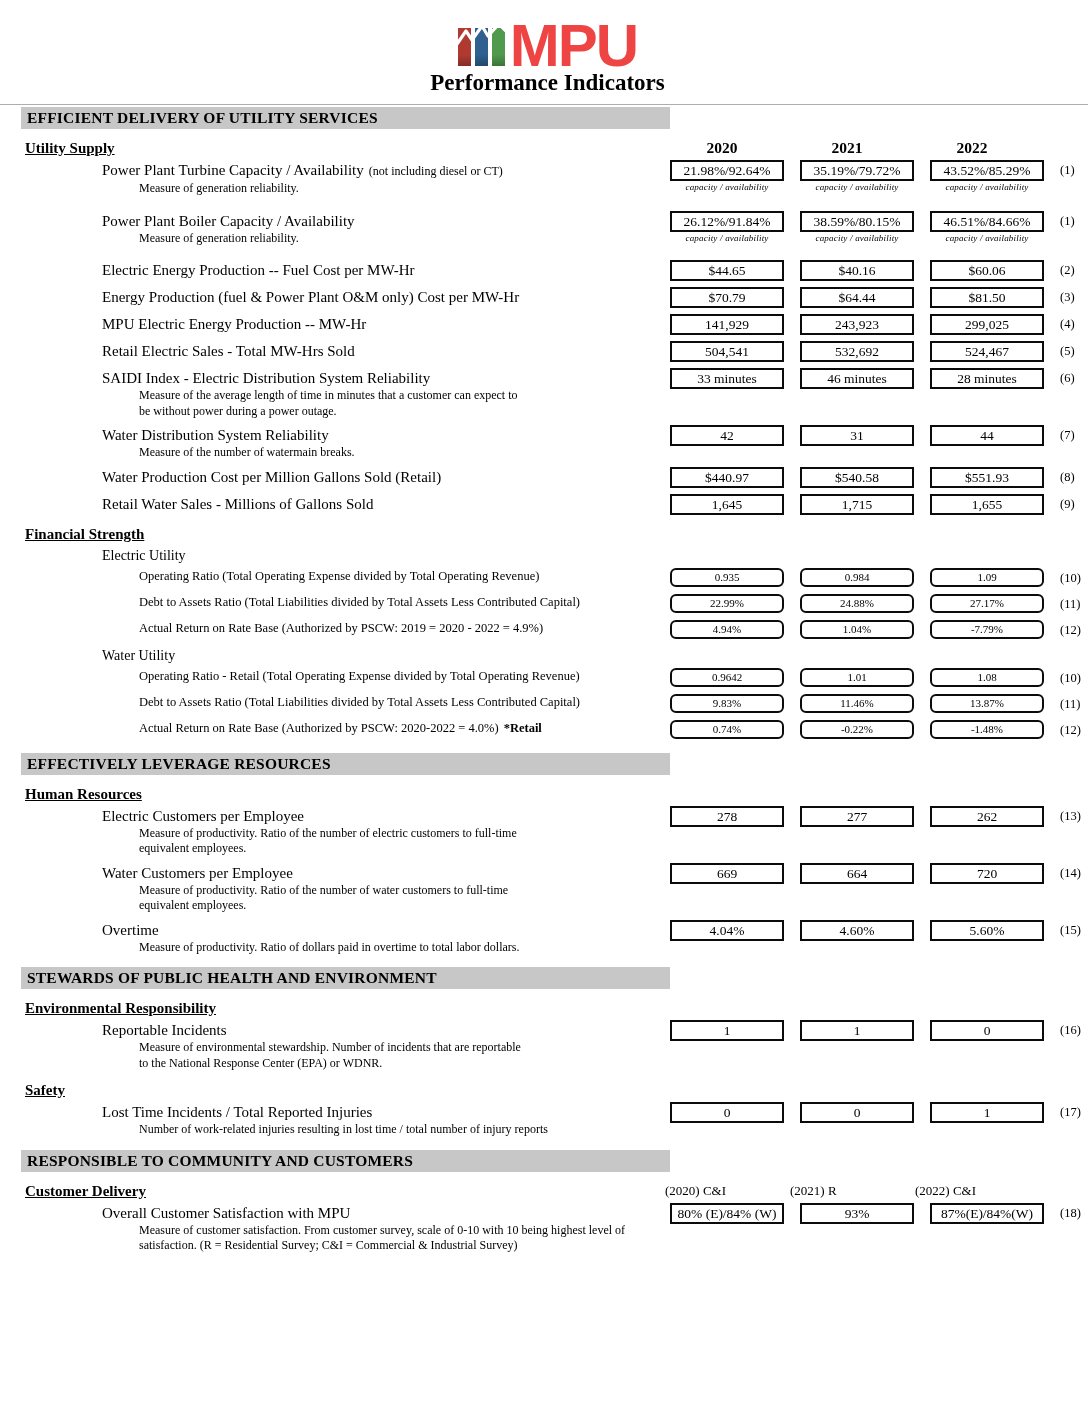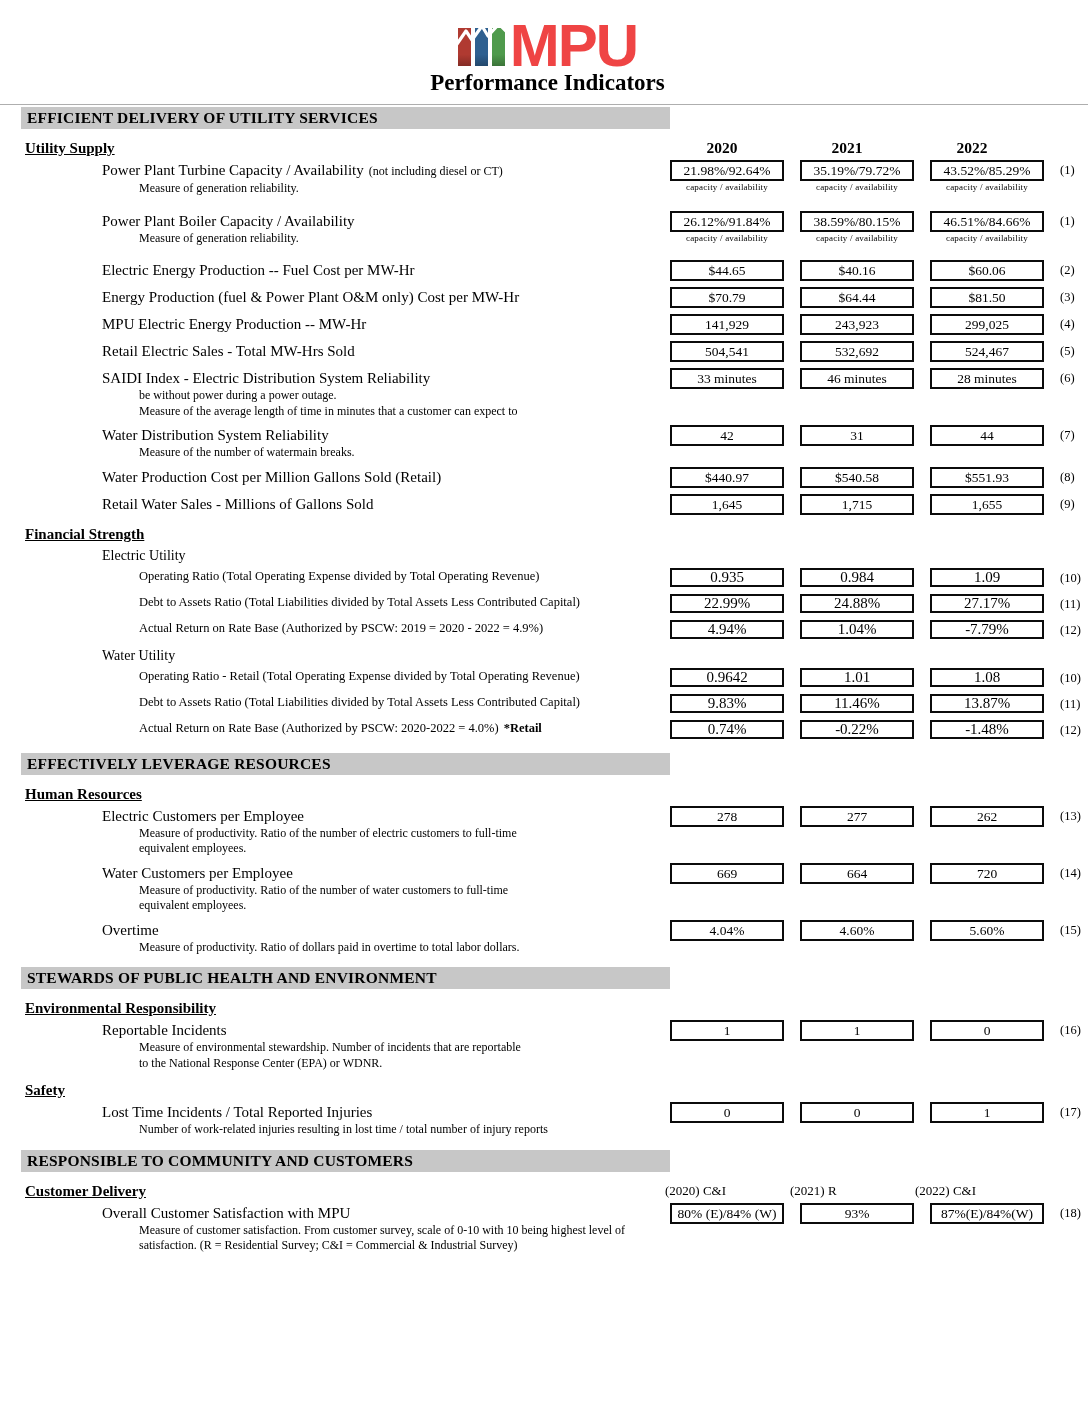--- a/index.html
+++ b/index.html
@@ -39,22 +39,22 @@
   .row.small{margin-bottom:5px;}
   .label{font-size:15px;line-height:20px;padding-left:77px;}
   .suffix{font-size:12px;margin-left:5px;}
   .suffix.bold{font-weight:bold;font-size:12.5px;}
   .row.small .label{font-size:12.5px;line-height:17px;padding-left:114px;}
   .desc{font-size:12px;line-height:15.5px;padding-left:114px;}
   .box{
     border:2px solid #0b0b0b;height:17px;line-height:17px;text-align:center;
     font-size:13.5px;background:#fff;
   }
-  .row.small .box{height:15px;line-height:15px;font-size:15px;}
-  .box-caption{font-size:9px;line-height:11px;text-align:center;margin-top:1px;letter-spacing:0.2px;}
+  .row.small .box{height:15px;line-height:15px;font-size:11px;border-radius:6px;}
+  .box-caption{font-size:9px;line-height:11px;text-align:center;margin-top:1px;letter-spacing:0.2px;font-style:italic;}
   .note{font-size:12.5px;line-height:21px;white-space:nowrap;}
 </style>
 </head>
 <body>
 
 <div class="page">
   <div class="logo-row">
     <div class="logo-bars" id="logo-bars">
 
     <div class="logo-bar" style="background: linear-gradient(rgb(176, 58, 49) 0%, rgb(176, 58, 49) 70%, rgba(0, 0, 0, 0.25)) rgb(176, 58, 49);"></div>
@@ -172,22 +172,22 @@
             <div class="box">532,692</div>
           </div>
           <div class="value-cell">
             <div class="box">524,467</div>
           </div>
           <div class="note">(5)</div>
         </div>
         <div class="grid row">
           <div class="label-cell">
             <div class="label"><span>SAIDI Index - Electric Distribution System Reliability</span></div>
+            <div class="desc">Measure of the average length of time in minutes that a customer can expect to</div>
             <div class="desc">be without power during a power outage.</div>
-            <div class="desc">Measure of the average length of time in minutes that a customer can expect to</div>
           </div>
           <div class="value-cell">
             <div class="box">33 minutes</div>
           </div>
           <div class="value-cell">
             <div class="box">46 minutes</div>
           </div>
           <div class="value-cell">
             <div class="box">28 minutes</div>
           </div>

